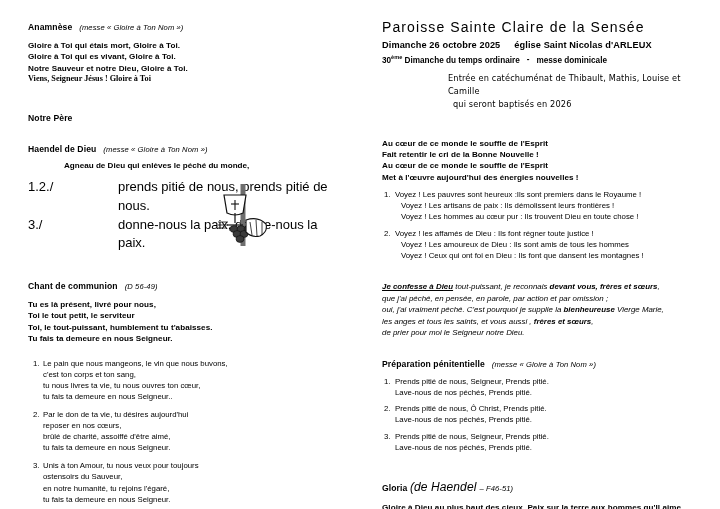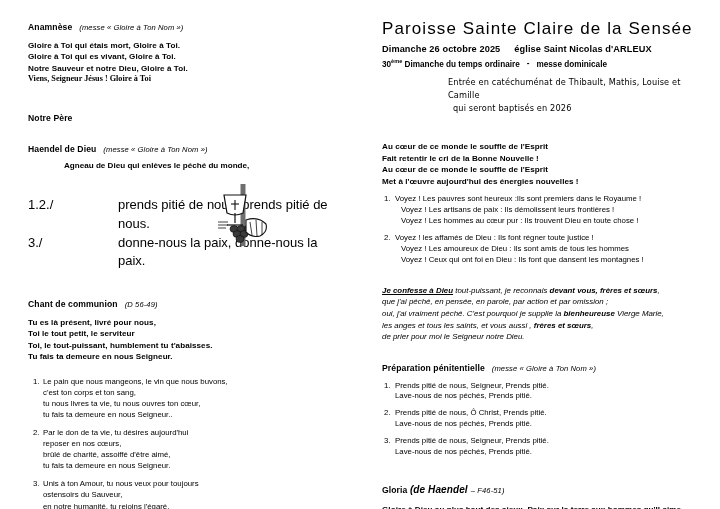--- a/index.html
+++ b/index.html
@@ -36,23 +36,23 @@
     margin: 0;
     letter-spacing: .1px;
   }
   .h-sec .ref {
     font-weight: normal;
     font-style: italic;
     font-size: 7.6px;
     padding-left: 7px;
   }
   .h-sec .ref-b {
-    font-weight: bold;
+    font-weight: normal;
     font-style: italic;
-    font-size: 10px;
+    font-size: 12px;
   }
   .h-sec .ital-norm {
     font-weight: normal;
     font-style: italic;
   }
 
   .refrain {
     font-size: 8.1px;
     font-weight: bold;
     line-height: 1.42;
@@ -98,21 +98,21 @@
     padding-left: 2px;
     box-sizing: border-box;
   }
   .stanza-r .lines { flex: 1 1 auto; }
 
   
   .agneau-head {
     font-size: 8.1px;
     font-weight: bold;
     line-height: 1.3;
-    margin: 0 0 24px 0;
+    margin: 0 0 6px 0;
     padding-left: 36px;
   }
   .agneau-row {
     display: flex;
     font-size: 13px;
     line-height: 1.45;
   }
   .agneau-row .lbl { width: 90px; flex: 0 0 90px; }
   .agneau-row .txt { flex: 1 1 auto; }
 
@@ -120,21 +120,21 @@
   .art-chalice {
     position: absolute;
     left: 212px;
     top: 182px;
     width: 62px;
     height: 66px;
   }
 
   
   .parish-title {
-    font-size: 17px;
+    font-size: 14px;
     font-weight: normal;
     letter-spacing: 1.1px;
     line-height: 1.3;
     margin: 0;
   }
   .parish-date {
     font-size: 9.2px;
     font-weight: bold;
     line-height: 1.35;
     margin: 0;

